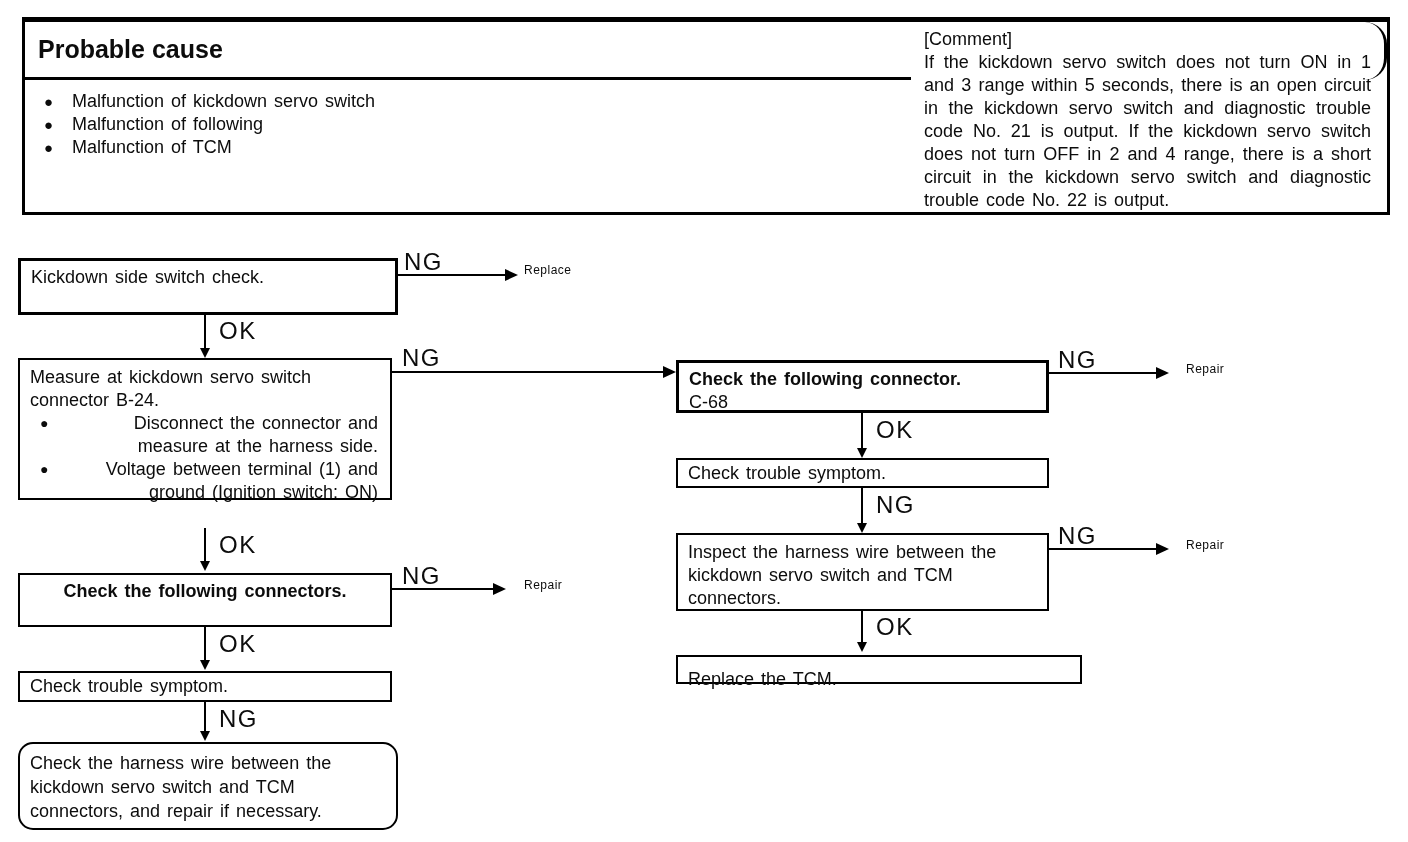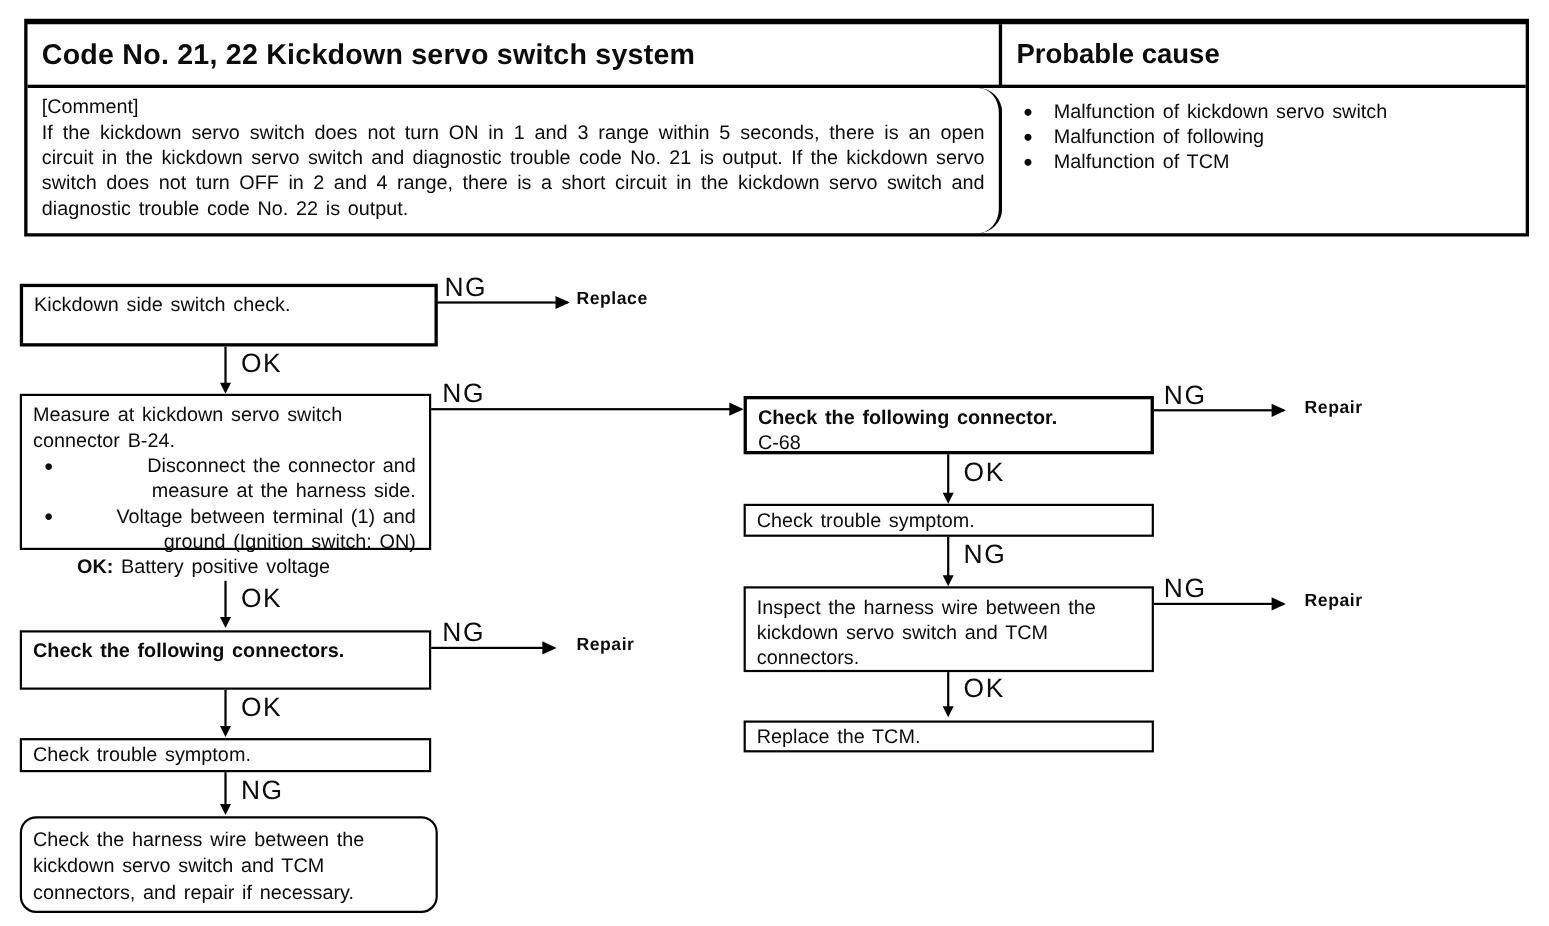--- a/index.html
+++ b/index.html
@@ -69,27 +69,26 @@
     border-left:5px solid transparent; border-right:5px solid transparent;
     border-top:10px solid #000;
   }
   .harrow { position:absolute; height:2px; background:#000; }
   .harrow.headed::after {
     content:""; position:absolute; right:-2px; top:-5px;
     border-top:6px solid transparent; border-bottom:6px solid transparent;
     border-left:13px solid #000;
   }
   .branch-label { position:absolute; font-size:24px; letter-spacing:1.5px; }
-  .outcome { position:absolute; font-size:16px; font-weight:bold; letter-spacing:0.5px; }
+  .outcome { position:absolute; font-size:12px; font-weight:normal; letter-spacing:0.5px; }
 </style>
 </head>
 <body>
 
 <div class="spec-table">
-  <div class="cell cell-title">Code No. 21, 22 Kickdown servo switch system</div>
   <div class="cell cell-cause-hd">Probable cause</div>
   <div class="cell cell-comment">
     <div>[Comment]</div>
     <div>If the kickdown servo switch does not turn ON in 1 and 3 range within 5 seconds, there is an open circuit in the kickdown servo switch and diagnostic trouble code No. 21 is output. If the kickdown servo switch does not turn OFF in 2 and 4 range, there is a short circuit in the kickdown servo switch and diagnostic trouble code No. 22 is output.</div>
   </div>
   <div class="cell cell-causes">
     <div class="cause-row">
       <span class="cause-dot">●</span>
       <span class="cause-text">Malfunction of kickdown servo switch</span>
     </div>
@@ -118,33 +117,29 @@
 <div class="fbox" style="left:18px; top:358px; width:374px; height:142px; padding-top:6px;">
   <div>Measure at kickdown servo switch connector B-24.</div>
   <div class="bullet-row">
     <span class="bullet-marker">●</span>
     <span class="bullet-body">Disconnect the connector and measure at the harness side.</span>
   </div>
   <div class="bullet-row">
     <span class="bullet-marker">●</span>
     <span class="bullet-body">Voltage between terminal (1) and ground (Ignition switch: ON)</span>
   </div>
-  <div class="indent-line">
-    <span class="bold">OK:</span>
-    <span>Battery positive voltage</span>
-  </div>
 </div>
 
 <span class="branch-label" style="left:402px; top:344px;">NG</span>
 <div class="harrow headed" style="left:392px; top:371px; width:282px;"></div>
 
 <div class="varrow" style="left:204px; top:528px; height:34px;"></div>
 <span class="branch-label" style="left:219px; top:531px;">OK</span>
 
-<div class="fbox" style="left:18px; top:573px; width:374px; height:54px;">
+<div class="fbox" style="left:18px; top:573px; width:374px; height:54px;text-align:center;">
   <div class="bold">Check the following connectors.</div>
 </div>
 
 <span class="branch-label" style="left:402px; top:562px;">NG</span>
 <div class="harrow headed" style="left:392px; top:588px; width:112px;"></div>
 <span class="outcome" style="left:524px; top:578px;">Repair</span>
 
 <div class="varrow" style="left:204px; top:627px; height:34px;"></div>
 <span class="branch-label" style="left:219px; top:630px;">OK</span>
 
@@ -182,15 +177,15 @@
   <span>Inspect the harness wire between the kickdown servo switch and TCM connectors.</span>
 </div>
 
 <span class="branch-label" style="left:1058px; top:522px;">NG</span>
 <div class="harrow headed" style="left:1049px; top:548px; width:118px;"></div>
 <span class="outcome" style="left:1186px; top:538px;">Repair</span>
 
 <div class="varrow" style="left:861px; top:611px; height:32px;"></div>
 <span class="branch-label" style="left:876px; top:613px;">OK</span>
 
-<div class="fbox" style="left:676px; top:655px; width:373px; height:29px; padding-top:1px;">
+<div class="fbox" style="left:676px; top:655px; width:406px; height:29px; padding-top:11px;">
   <span>Replace the TCM.</span>
 </div>
 
 </body></html>

